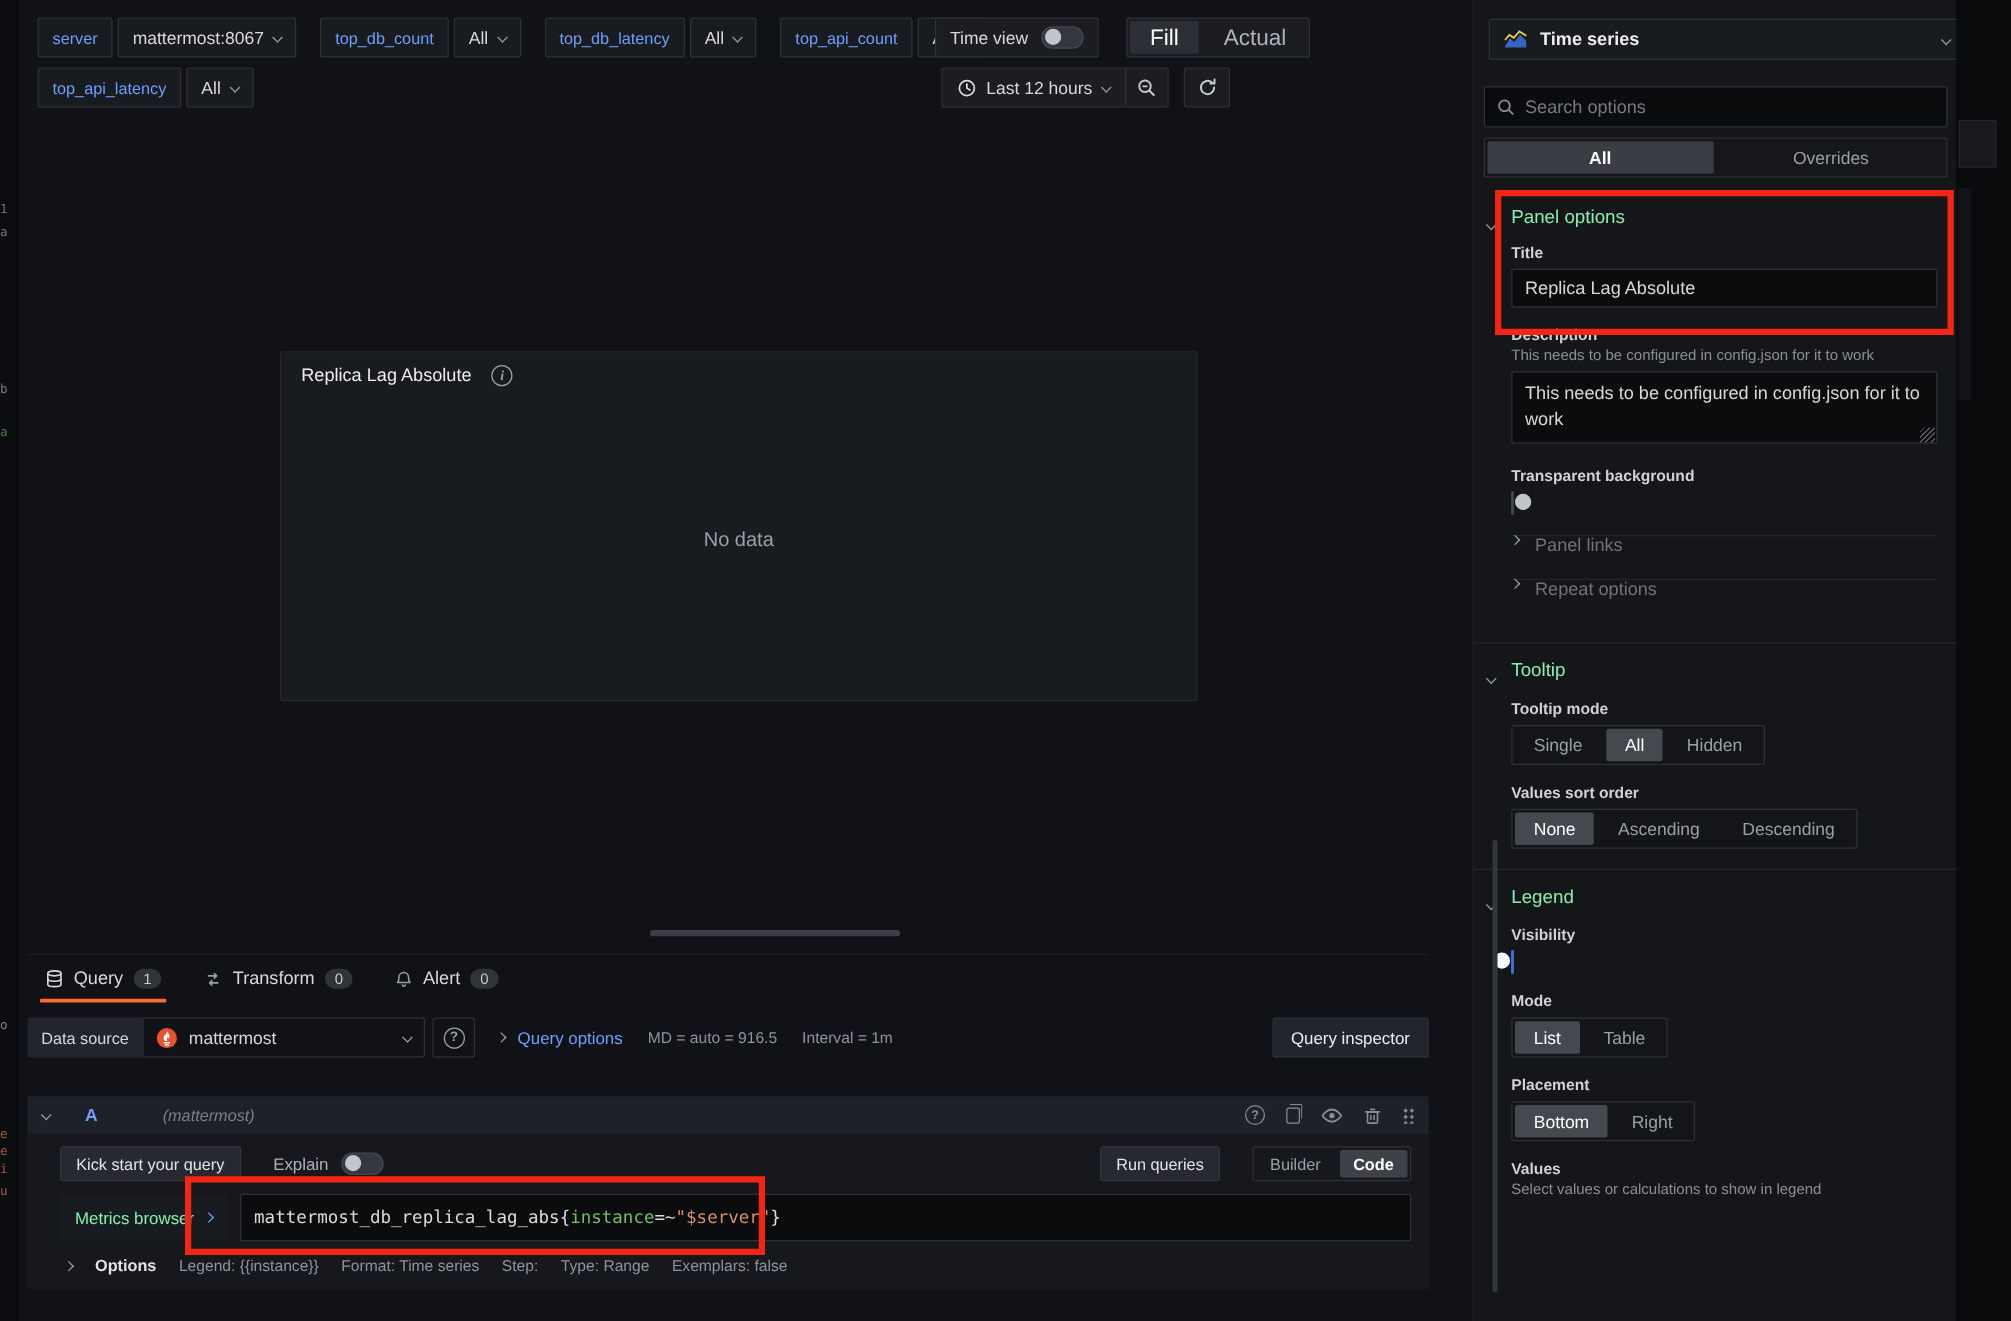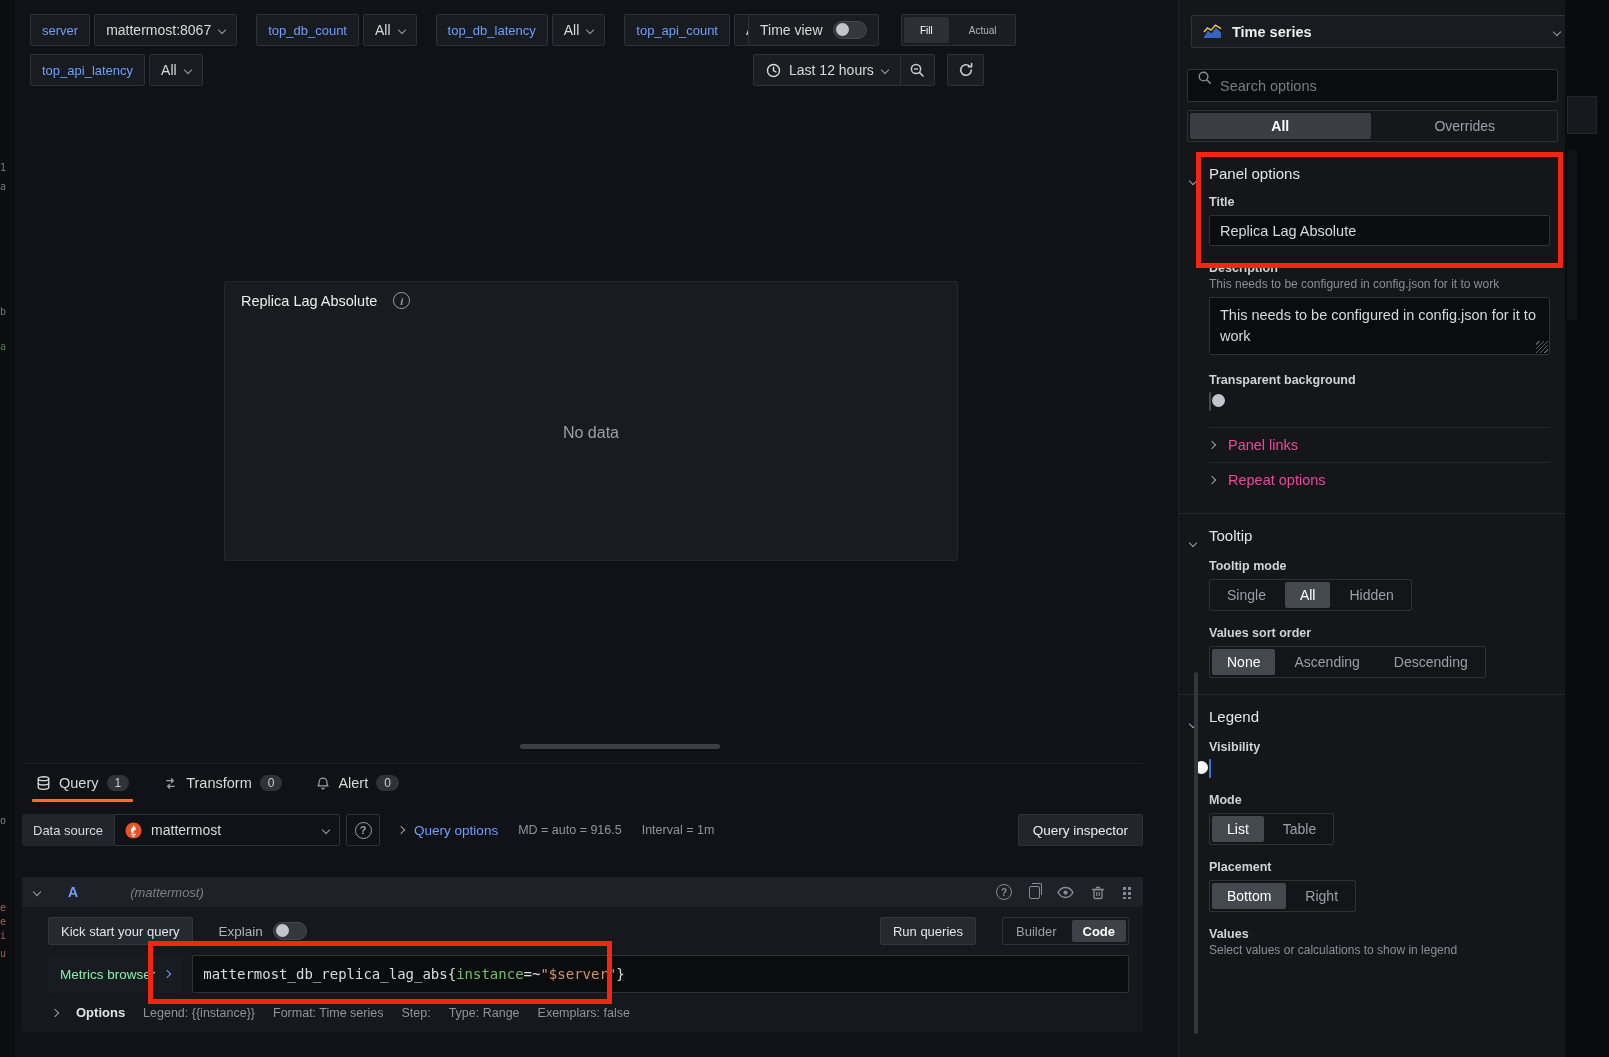--- a/index.html
+++ b/index.html
@@ -14,42 +14,42 @@
   .toggle{width:34px;height:18px;border-radius:10px;background:#34373d;border:1px solid #44484f;position:relative;flex:none;cursor:pointer}
   .toggle .knob{position:absolute;top:1px;left:2px;width:13px;height:13px;border-radius:50%;background:#c2c6cc}
   .toggle.on{background:#3b73d9;border-color:#3b73d9}
   .toggle.on .knob{left:auto;right:2px;background:#fff}
   .rgroup{display:inline-flex;background:#131519;border:1px solid #2c3235;border-radius:2px;height:32px;align-items:stretch}
   .ropt{display:flex;align-items:center;padding:0 15px;font-size:14px;color:#9aa0a7;font-weight:500;border-radius:2px;margin:2px;cursor:pointer;white-space:nowrap}
   .ropt.active{background:#44484f;color:#ffffff}
   .fieldlabel{font-size:12.5px;color:#d0d2d6;font-weight:600;margin-bottom:6px}
   .hint{font-size:12px;color:#8a8f97;margin-bottom:6px}
   .g-input{background:#0b0c0e;border:1px solid #2c3235;border-radius:2px;color:#d8d9da;font-size:14.5px;font-family:"Liberation Sans",sans-serif;padding:0 10px;outline:none}
-  .sechead{display:flex;align-items:center;gap:13px;font-size:15px;font-weight:500;color:#e5e5e5}
+  .sechead{display:flex;align-items:center;gap:13px;font-size:15px;font-weight:500;color:#86efac}
   .divline{border-top:1px solid #24262b}
   .circle-ic{width:17px;height:17px;border-radius:50%;border:1.5px solid #9aa0a7;color:#9aa0a7;font-size:11px;display:flex;align-items:center;justify-content:center;flex:none;font-weight:700}
 
   
   #left-edge{position:absolute;left:0;top:0;width:15px;height:1057px;background:#0c0d10;z-index:5}
   #left-edge span{position:absolute;left:0;font-size:10px;font-family:"DejaVu Sans Mono",monospace;opacity:.8}
   #right-strip{position:absolute;left:1565px;top:0;width:44px;height:1057px;background:#0a0b0d;z-index:5}
   #right-strip .art1{position:absolute;left:2px;top:96px;width:30px;height:38px;background:#17191e;border:1px solid #24262c}
   #right-strip .art2{position:absolute;left:2px;top:150px;width:10px;height:170px;background:#121317}
 
   
   #main{position:absolute;left:15px;top:0;width:1150px;height:1057px;background:#111217}
   .varpair{display:flex;gap:4px}
   .chip{display:flex;align-items:center;gap:8px;height:32px;padding:0 11px;background:#181b1f;border:1px solid #2c3235;border-radius:2px;font-size:14px;color:#d8d9da;cursor:pointer}
   .chip.lbl{color:#6e9fff;font-size:13px}
   .vars-row{position:absolute;display:flex;gap:19px}
   #vars1{left:15px;top:14px}
   #vars2{left:15px;top:54px}
   #tv-group{position:absolute;left:733px;top:14px}
   #fa-group{position:absolute;left:886px;top:14px;display:inline-flex;background:#1b1d22;border:1px solid #2c3235;border-radius:2px;height:32px}
-  .fa-opt{display:flex;align-items:center;padding:0 16px;font-size:10px;color:#aeb3ba;cursor:pointer;border-radius:2px;margin:2px}
+  .fa-opt{display:flex;align-items:center;padding:0 16px;font-size:18px;color:#aeb3ba;cursor:pointer;border-radius:2px;margin:2px}
   .fa-opt.active{color:#fff;background:#2c2f35}
   #time-group{position:absolute;left:738px;top:54px;display:inline-flex;background:#1b1d22;border:1px solid #2c3235;border-radius:2px;height:32px;align-items:center}
   .tg-main{display:flex;align-items:center;gap:8px;padding:0 12px;height:100%;cursor:pointer;font-size:14px;font-weight:500;color:#d8d9da}
   .tg-zoom{display:flex;align-items:center;justify-content:center;width:34px;height:100%;border-left:1px solid #2c3235;cursor:pointer}
   #refresh-btn{position:absolute;left:932px;top:54px;width:37px;height:32px;background:#1b1d22;border:1px solid #2c3235;border-radius:2px;display:flex;align-items:center;justify-content:center;cursor:pointer}
 
   
   #panel-card{position:absolute;left:209px;top:281px;width:734px;height:280px;background:#181b1f;border:1px solid #25272c;border-radius:2px}
   #panel-card .ptitle{display:flex;align-items:center;gap:16px;padding:10px 16px;font-size:14.5px;font-weight:500;color:#eceded}
   #panel-card .nodata{position:absolute;left:0;right:0;top:142px;text-align:center;font-size:16px;color:#9aa0a7}
@@ -91,31 +91,31 @@
   .qinput .metric{color:#dcdcdc}.qinput .lname{color:#73bf69}.qinput .op{color:#dcdcdc}.qinput .str{color:#d6936b}
   .optsrow{display:flex;align-items:center;gap:18px;margin:12px 0 0 30px;font-size:12.5px;color:#8e949c}
   .optsrow .optlbl{color:#e2e3e5;font-weight:600;font-size:13px}
 
   
   #sidebar{position:absolute;left:1178px;top:0;width:387px;height:1057px;background:#14161a;border-left:1px solid #1f2126;overflow:hidden}
   .vizrow{position:absolute;top:15px;left:12px;width:416px;display:flex;gap:2px}
   .vizsel{flex:1;height:33px;display:flex;align-items:center;gap:10px;background:#181b1f;border:1px solid #2c3235;border-radius:2px;padding:0 11px;font-size:14.5px;font-weight:600;color:#eceded;cursor:pointer}
   .vizsel .chev{margin-left:auto}
   .vizexpand{width:33px;height:33px;border:1px solid #2c3235;border-radius:2px;display:flex;align-items:center;justify-content:center;cursor:pointer}
-  .searchwrap{position:absolute;top:69px;left:8px;width:371px;height:33px;display:flex;gap:8px;background:#0b0c0e;border:1px solid #2c3235;border-radius:2px;padding:0 9px}
+  .searchwrap{position:absolute;top:69px;left:8px;width:371px;height:33px;display:flex;align-items:center;gap:8px;background:#0b0c0e;border:1px solid #2c3235;border-radius:2px;padding:0 9px}
   .searchwrap input{flex:1;background:transparent;border:none;outline:none;color:#d8d9da;font-size:14.5px;font-family:"Liberation Sans",sans-serif}
   .searchwrap input::placeholder{color:#767b83}
   .abtabs{position:absolute;top:110px;left:8px;width:371px;height:32px;display:flex;background:#15171b;border:1px solid #2c3235;border-radius:2px}
   .abtab{flex:1;display:flex;align-items:center;justify-content:center;font-size:14px;color:#9aa0a7;cursor:pointer;margin:2px;border-radius:2px}
   .abtab.active{background:#3a3d44;color:#fff;font-weight:600}
   #sb-body{position:absolute;top:152px;left:0;width:387px}
   .sec{padding:13px 16px 16px 30px;position:relative}
   .sec .chevwrap{position:absolute;left:11px;top:18px}
   .sec-border{border-top:1px solid #26282d}
-  .subrow{display:flex;align-items:center;gap:13px;height:34px;font-size:14.5px;font-weight:500;color:#ec4899;cursor:pointer}
+  .subrow{display:flex;gap:13px;height:34px;font-size:14.5px;font-weight:500;color:#737373;cursor:pointer}
   .selectbox{width:341px;height:32px;display:flex;align-items:center;background:#0b0c0e;border:1px solid #2c3235;border-radius:2px;padding:0 11px;font-size:14.5px;color:#d8d9da;cursor:pointer}
   .selectbox .chev{margin-left:auto}
   textarea.g-input{width:341px;height:58px;padding:7px 10px;font-size:14.5px;line-height:1.45;resize:none;position:relative}
   .resize-corner{position:absolute;width:12px;height:12px;background:repeating-linear-gradient(135deg,transparent 0 2px,#565b63 2px 3px)}
   .sb-scrollthumb{position:absolute;left:15px;top:672px;width:4px;height:362px;background:#33363c;border-radius:2px}
 
   
   .redbox{position:absolute;border:5px solid #f22613;z-index:20;pointer-events:none}
   #red1{left:1196px;top:152px;width:367px;height:116px}
   #red2{left:148px;top:941px;width:464px;height:63px}

